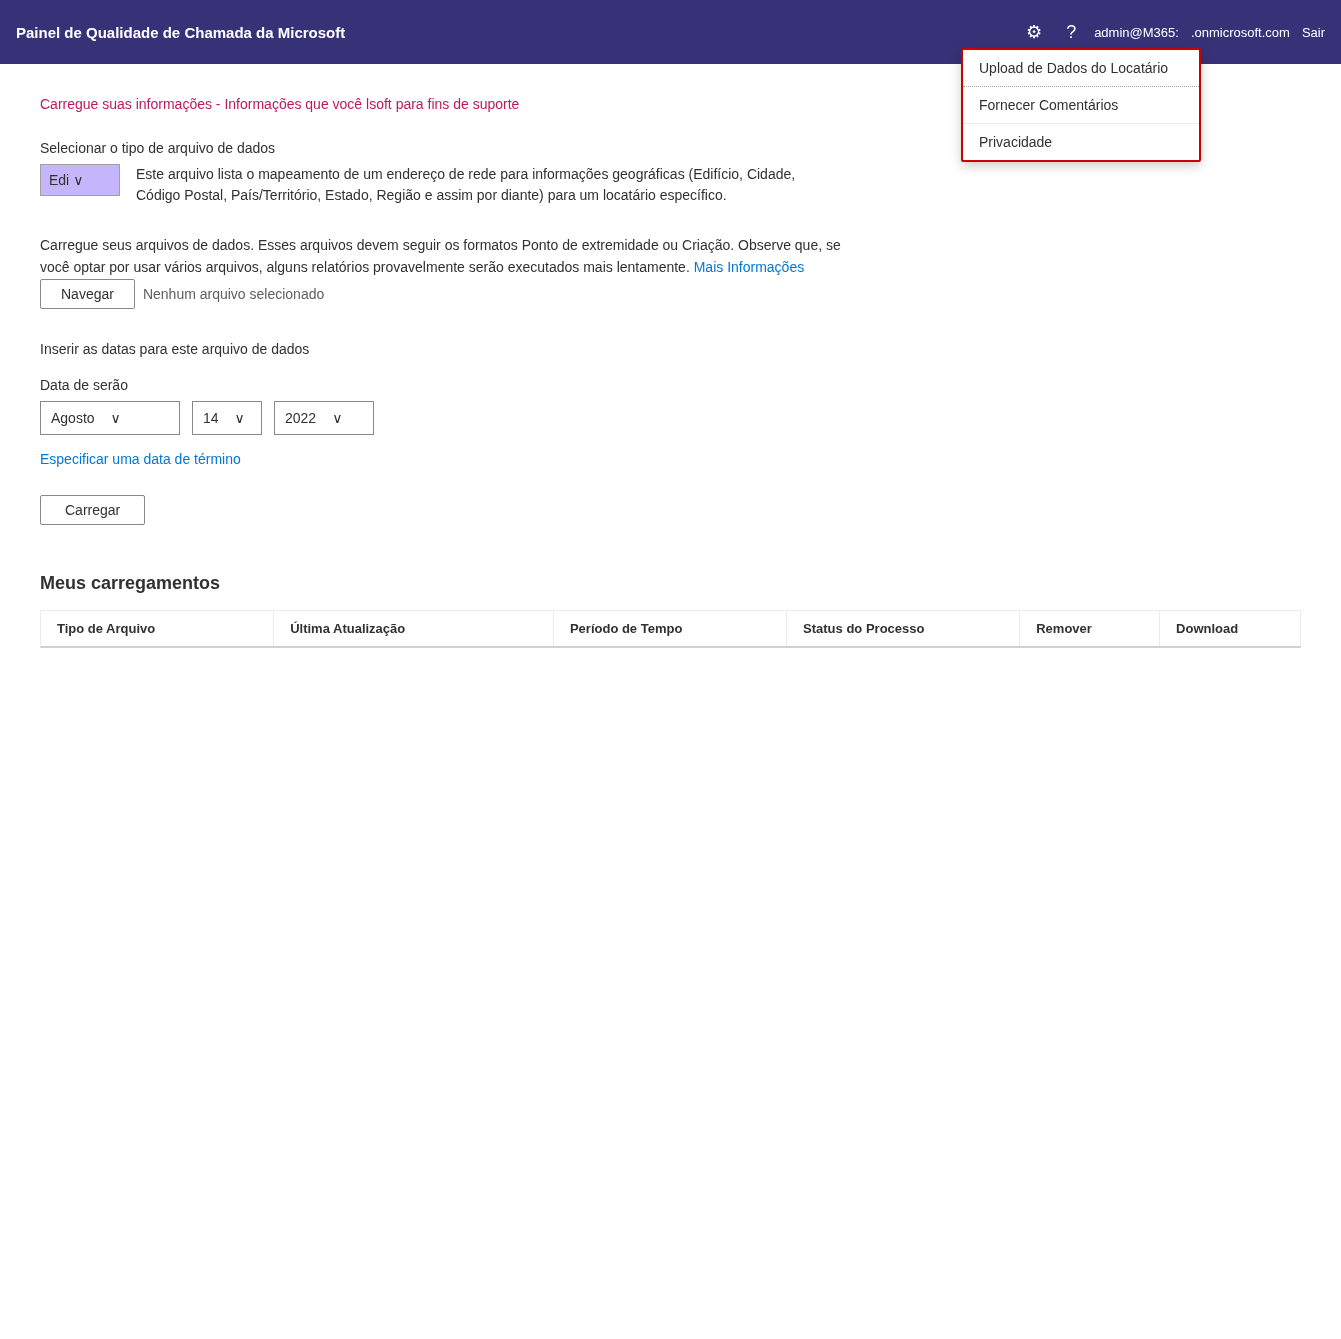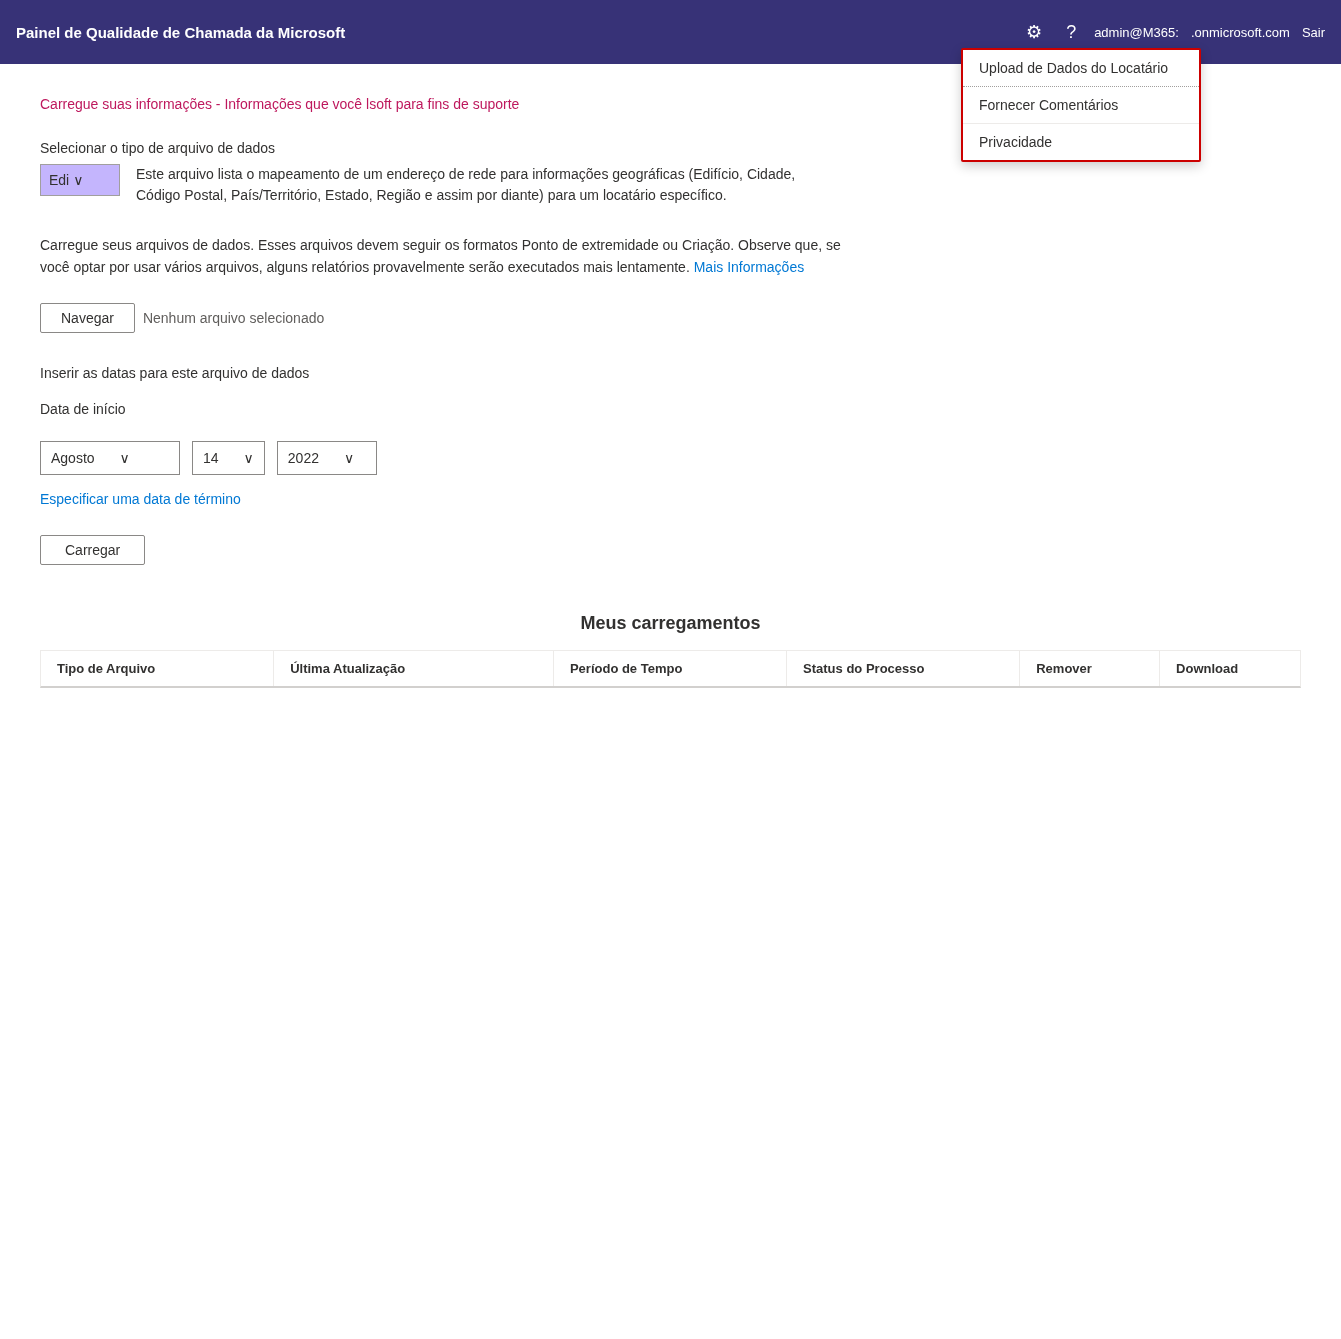--- a/index.html
+++ b/index.html
@@ -123,21 +123,20 @@
       color: #323130;
       max-width: 700px;
       line-height: 1.5;
     }
 
     .upload-instructions {
       font-size: 14px;
       color: #323130;
       max-width: 820px;
       line-height: 1.6;
-      margin-bottom: 24px;
     }
 
     .more-info-link {
       color: #0078d4;
       cursor: pointer;
       text-decoration: none;
     }
 
     .browse-row {
       display: flex;
@@ -181,23 +180,22 @@
     }
 
     .date-select {
       border: 1px solid #8a8886;
       background: white;
       padding: 6px 10px;
       font-size: 14px;
       cursor: pointer;
       display: flex;
       align-items: center;
-      gap: 25px;
+      gap: 16px;
       height: 34px;
-      margin-top: 16px;
     }
 
     .date-select-month { min-width: 140px; }
     .date-select-day { min-width: 70px; }
     .date-select-year { min-width: 100px; }
 
     .end-date-link {
       color: #0078d4;
       cursor: pointer;
       text-decoration: none;
@@ -215,21 +213,20 @@
       color: #323130;
       border-radius: 2px;
       margin-bottom: 48px;
     }
 
     .my-uploads-title {
       font-size: 18px;
       font-weight: 600;
       color: #323130;
       margin-bottom: 16px;
-      text-align: center;
     }
 
     .table-header {
       display: grid;
       grid-template-columns: 1fr 1.2fr 1fr 1fr 0.6fr 0.6fr;
       border: 1px solid #edebe9;
       border-bottom: 2px solid #d2d0ce;
     }
 
     .table-header-cell {
@@ -290,21 +287,21 @@
 
   
   <div class="browse-row">
     <button class="btn-outline">Navegar</button>
     <span class="no-file-text">Nenhum arquivo selecionado</span>
   </div>
 
   
   <p class="date-section-title">Inserir as datas para este arquivo de dados</p>
 
-  <p class="date-label">Data de início</p>
+  <p class="date-label">Data de serão</p>
 
   <div class="date-row">
     <div class="date-select date-select-month">
       <span>Agosto</span>
       <span>∨</span>
     </div>
     <div class="date-select date-select-day">
       <span>14</span>
       <span>∨</span>
     </div>

